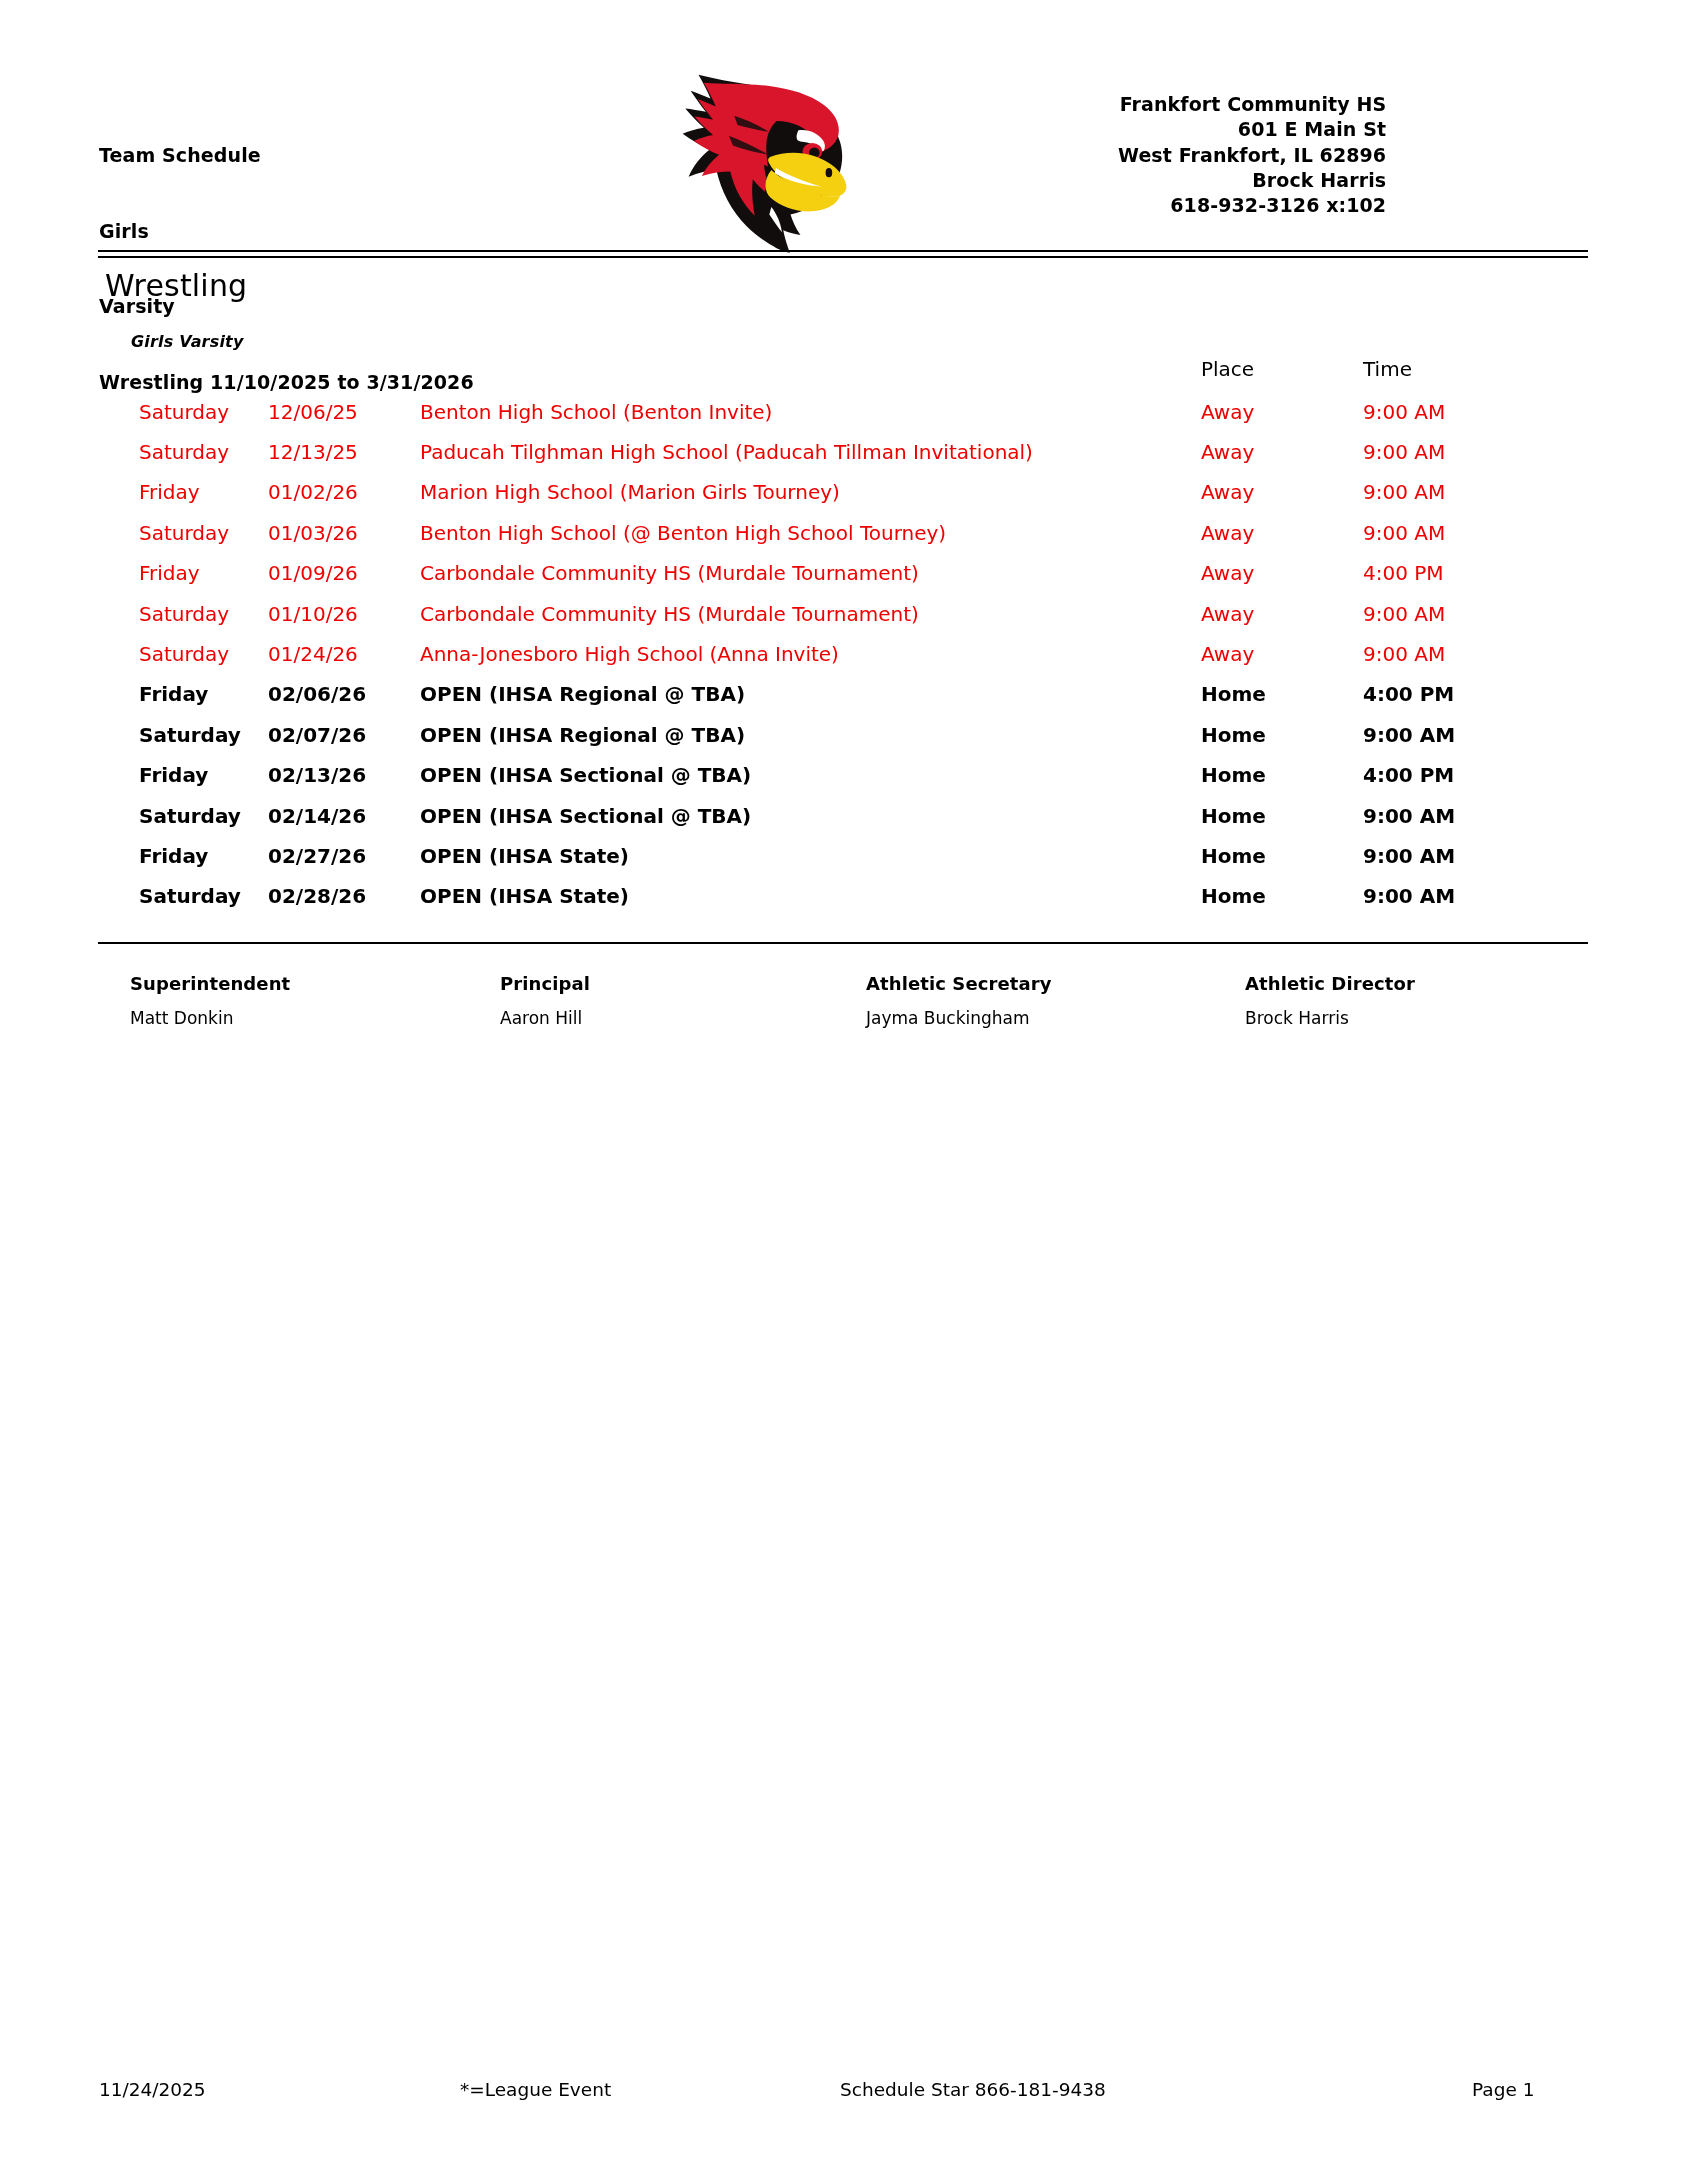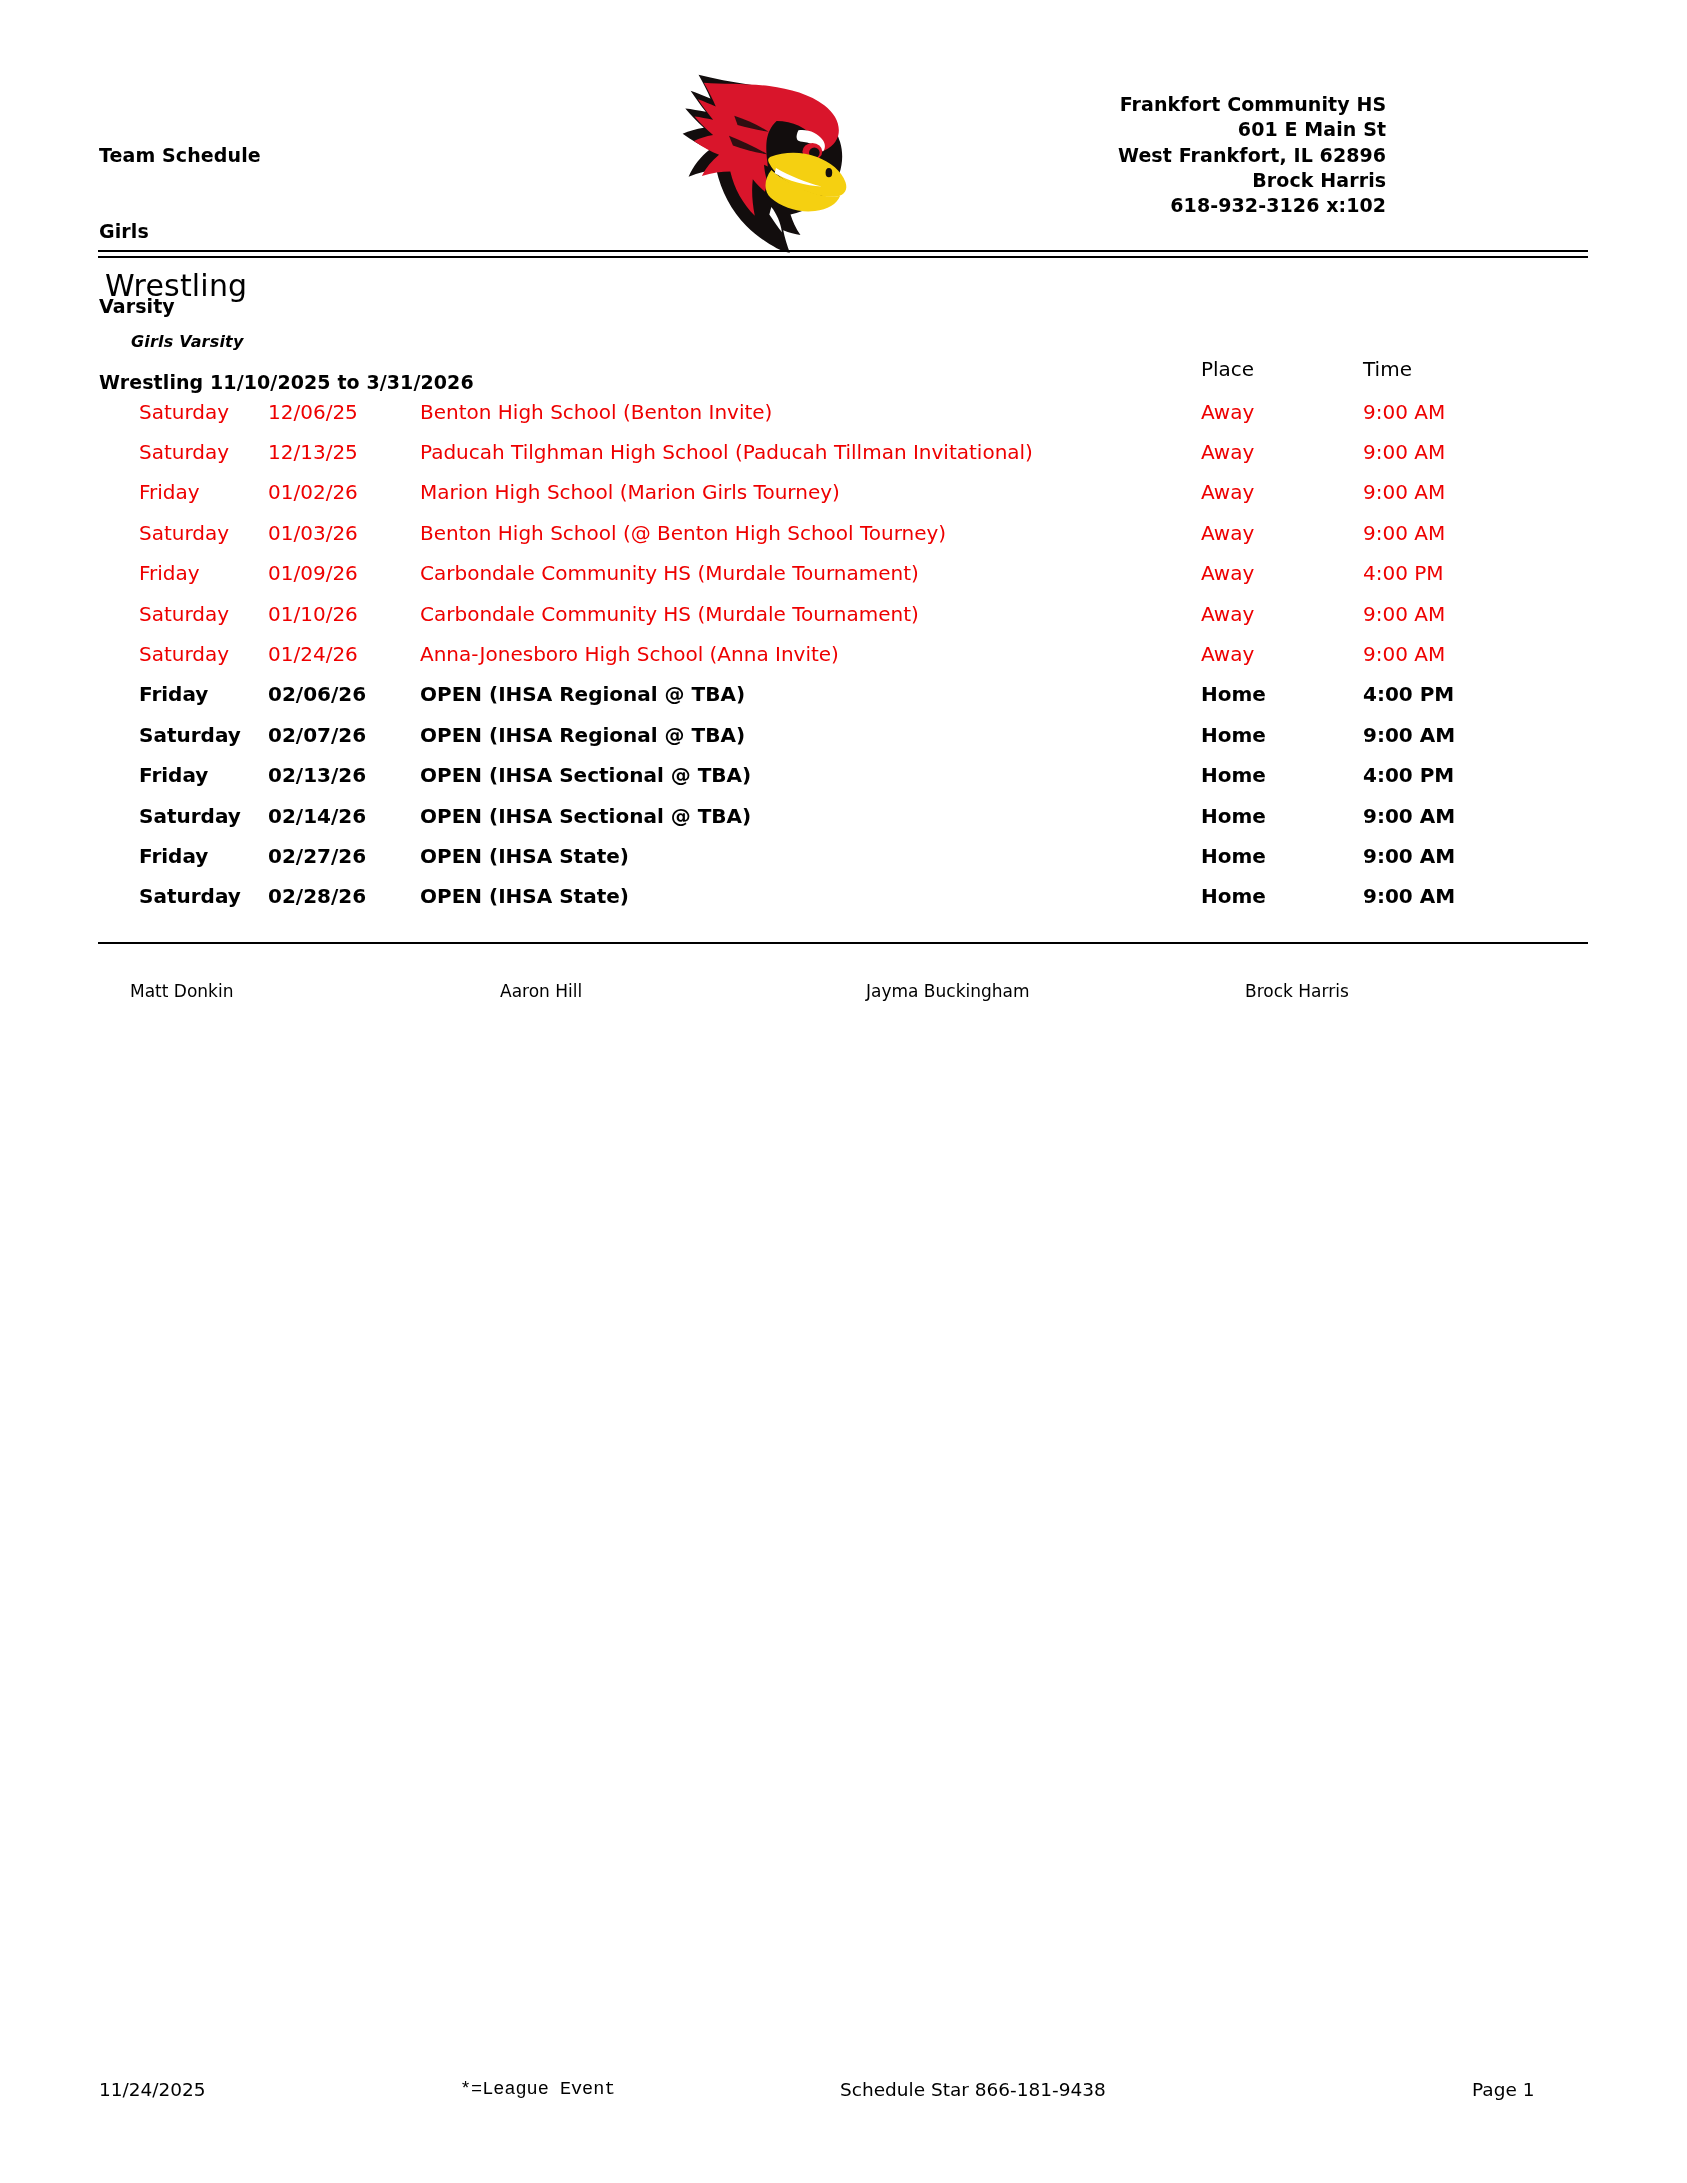--- a/index.html
+++ b/index.html
@@ -189,21 +189,21 @@
   .footer {
     position: absolute;
     left: 99px;
     top: 2071px;
     width: 1489px;
     height: 26.5px;
     font-size: 18.5px;
   }
   .footer span { position: absolute; top: 8px; white-space: nowrap; }
   .ft-date { left: 0px; }
-  .ft-league { left: 361px; font-family: Liberation Mono, monospace; }
+  .ft-league { left: 361px; }
   .ft-brand { left: 741px; }
   .ft-page { left: 1373px; }
 </style>
 </head>
 <body>
 
 <div class="page">
 
   <div class="header">
 
@@ -395,20 +395,26 @@
             <td class="place">Home</td>
             <td class="time">9:00 AM</td>
           </tr>
         </tbody>
     </table>
   </div>
 
   <div class="rule-single" id="rule-bottom"></div>
 
   <div class="staff">
+    <div class="staff-row">
+      <div class="staff-cell staff-title sc-0">Superintendent</div>
+      <div class="staff-cell staff-title sc-1">Principal</div>
+      <div class="staff-cell staff-title sc-2">Athletic Secretary</div>
+      <div class="staff-cell staff-title sc-3">Athletic Director</div>
+    </div>
     <div class="staff-row staff-names">
       <div class="staff-cell staff-name sc-0">Matt Donkin</div>
       <div class="staff-cell staff-name sc-1">Aaron Hill</div>
       <div class="staff-cell staff-name sc-2">Jayma Buckingham</div>
       <div class="staff-cell staff-name sc-3">Brock Harris</div>
     </div>
   </div>
 
   <div class="footer">
     <span class="ft-date">11/24/2025</span>

